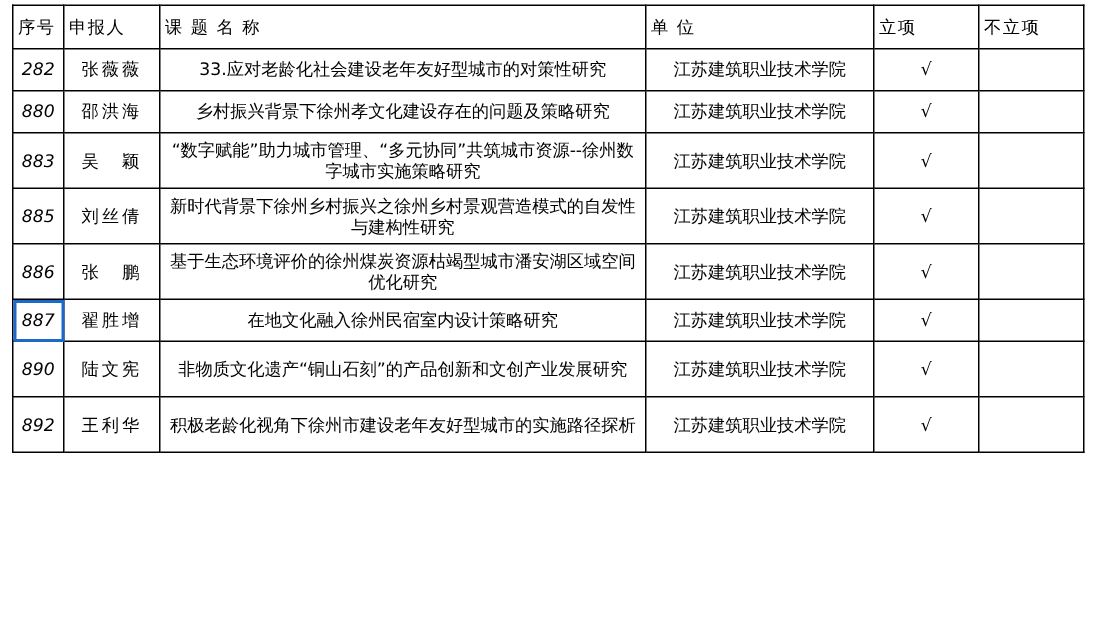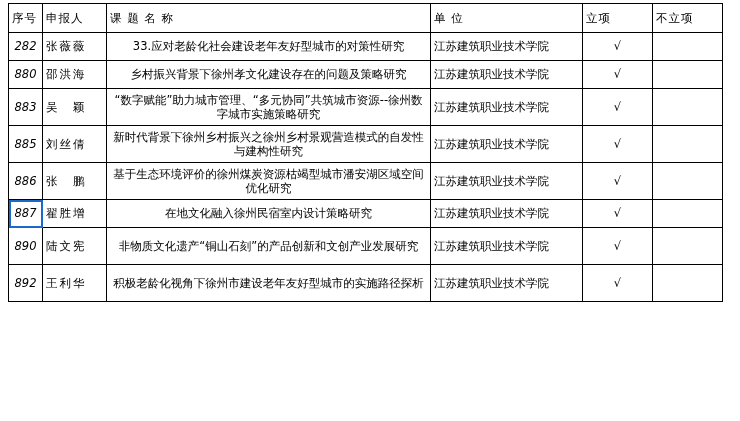--- a/index.html
+++ b/index.html
@@ -49,30 +49,31 @@
   .col-yes   { width: 70px; }
   .col-no2   { width: 70px; }
 
   td.no {
     text-align: center;
     font-size: 12px;
     letter-spacing: 0px;
     font-style: italic;
   }
   td.name {
-    text-align: left;
+    text-align: center;
     font-size: 12px;
     letter-spacing: 2px;
   }
   td.title {
     text-align: center;
     font-size: 11.5px;
     letter-spacing: 0px;
   }
   td.unit {
+    text-align: center;
     font-size: 11.5px;
     letter-spacing: 0px;
   }
   td.mark {
     text-align: center;
     font-size: 12px;
   }
   .row-1line td { height: 25px; }
   .row-2line td { height: 34px; }
 

